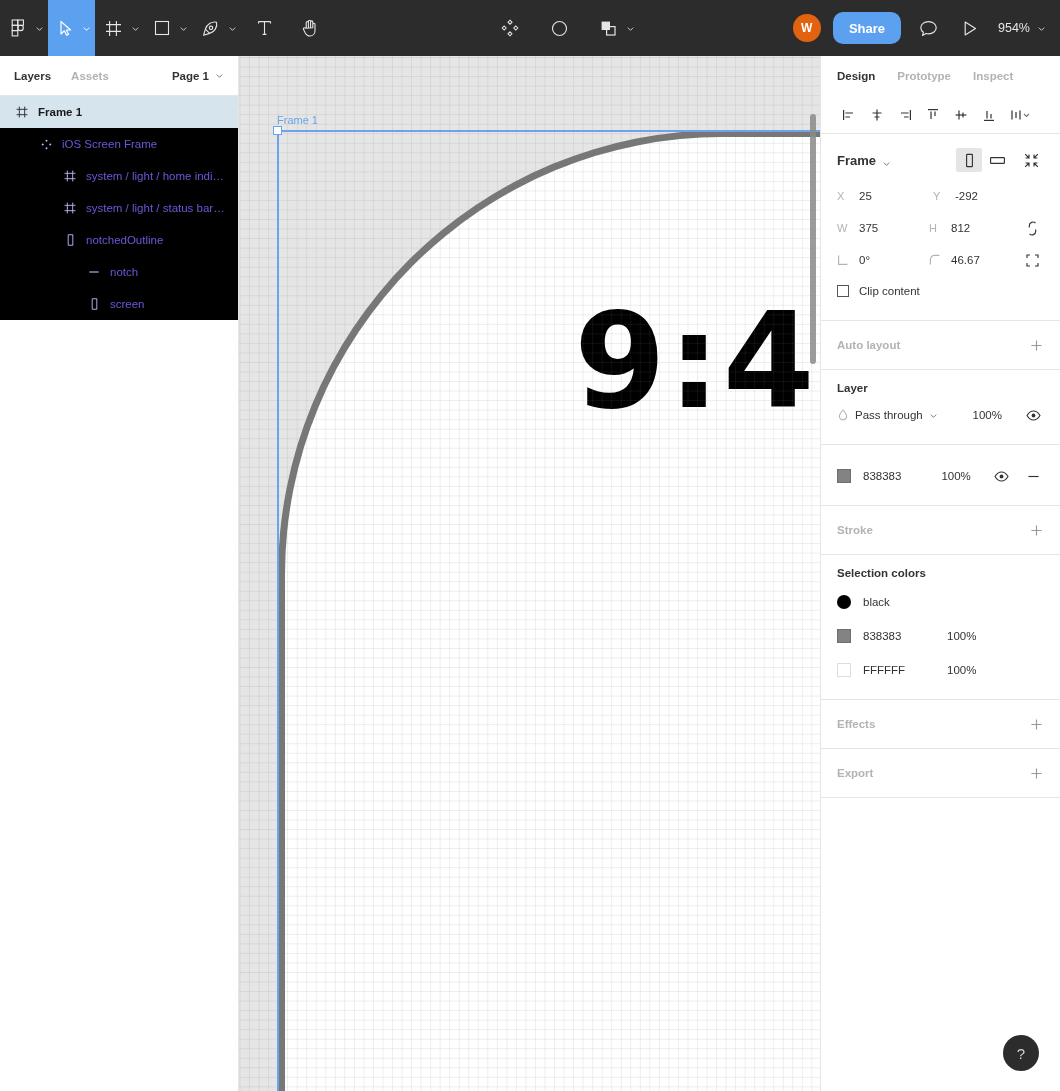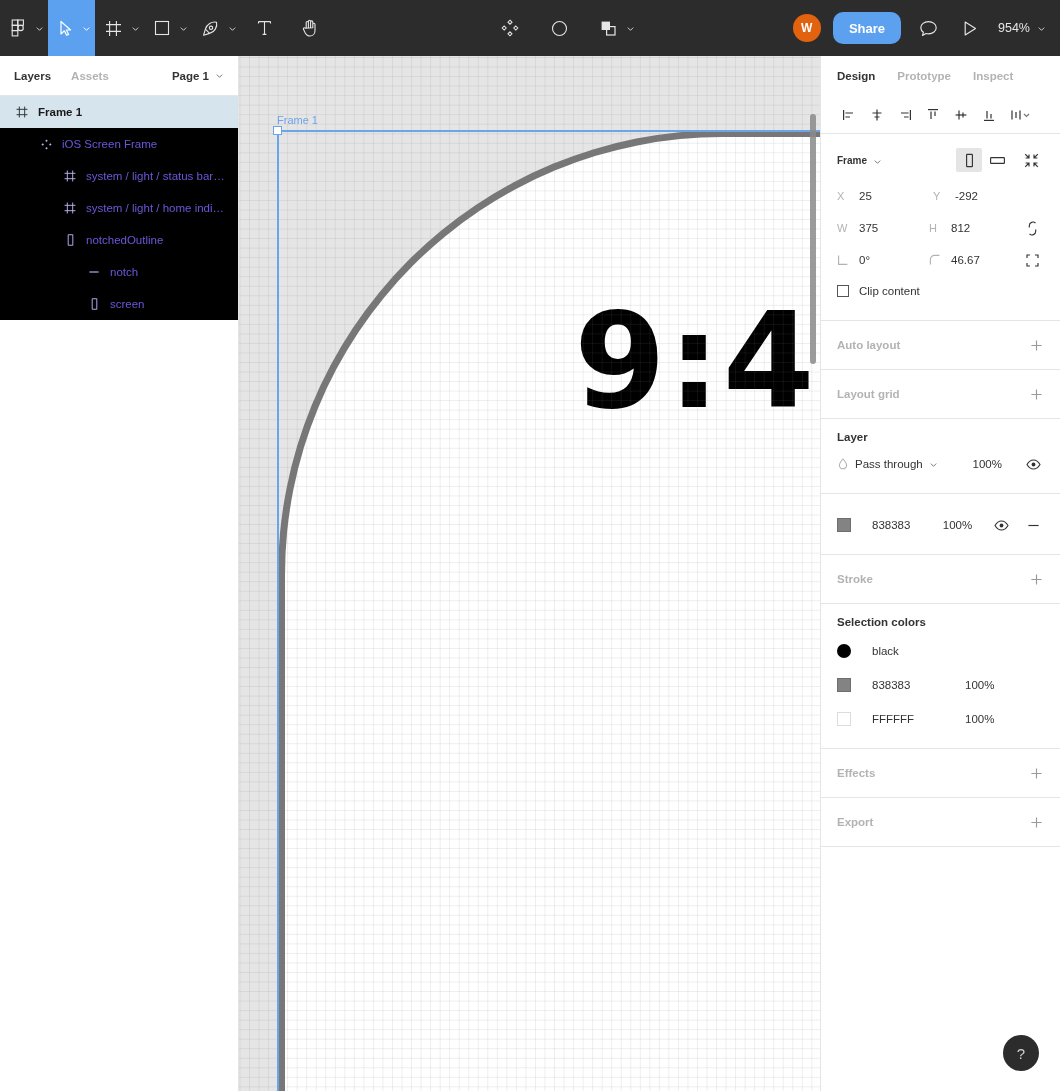--- a/index.html
+++ b/index.html
@@ -151,21 +151,21 @@
   .align-btn.more { width: 34px; }
 
   .section { border-bottom: 1px solid #e5e5e5; padding: 12px 16px 14px 16px; }
   .section.collapsed { padding: 0 16px; height: 49px; display: flex; align-items: center; }
   .sec-title { font-size: 11.5px; font-weight: bold; color: #333; }
   .sec-title.dim { color: #b3b3b3; }
   .sec-head { display: flex; align-items: center; justify-content: space-between; }
   .plus { width: 24px; height: 24px; display: flex; align-items: center; justify-content: center; cursor: default; margin-right: -4px; }
 
   .frame-head { display: flex; align-items: center; height: 28px; margin-bottom: 6px; }
-  .frame-head .fh-label { font-size: 10px; font-weight: bold; color: #333; display: flex; align-items: flex-end; cursor: default; }
+  .frame-head .fh-label { font-size: 13px; font-weight: bold; color: #333; display: flex; align-items: flex-end; cursor: default; }
   .frame-head .fh-label .pc { margin-left: 6px; display: flex; }
   .fh-right { margin-left: auto; display: flex; align-items: center; gap: 2px; }
   .orient-btn { width: 26px; height: 24px; display: flex; align-items: center; justify-content: center; border-radius: 2px; cursor: default; }
   .orient-btn.sel { background: #e5e5e5; }
 
   .prop-row { display: flex; align-items: center; height: 32px; }
   .pcell { display: flex; align-items: center; width: 96px; }
   .plabel { width: 22px; font-size: 11px; color: #b3b3b3; display: flex; align-items: center; }
   .pval { font-size: 11.5px; color: #333; }
   .prow-end { margin-left: auto; width: 24px; height: 24px; display: flex; align-items: center; justify-content: center; cursor: default; }
@@ -175,21 +175,21 @@
   .chk-label { font-size: 11.5px; color: #333; text-align: right; }
 
   .blend-row { display: flex; align-items: center; height: 30px; margin-top: 6px; }
   .blend-ico { width: 18px; display: flex; align-items: center; }
   .blend-name { font-size: 11.5px; color: #333; display: flex; align-items: center; justify-content: space-between; }
   .blend-name .pc { margin-left: 6px; display: flex; }
   .blend-op { margin-left: auto; font-size: 11.5px; color: #333; margin-right: 20px; }
   .eye { width: 22px; height: 22px; display: flex; align-items: center; justify-content: center; cursor: default; }
   .minus { width: 22px; height: 22px; display: flex; align-items: center; justify-content: center; cursor: default; }
 
-  .paint-row { display: flex; align-items: center; height: 30px; margin-top: 4px; gap: 9px; }
+  .paint-row { display: flex; align-items: center; height: 30px; margin-top: 4px; }
   .swatch { width: 14px; height: 14px; border: 1px solid rgba(0,0,0,.16); margin-right: 12px; flex: 0 0 14px; }
   .swatch.circle { border-radius: 50%; }
   .paint-hex { font-size: 11.5px; color: #333; width: 84px; }
   .paint-op { font-size: 11.5px; color: #333; width: 52px; }
   .paint-end { margin-left: auto; display: flex; align-items: center; }
   .dots { width: 22px; height: 22px; display: flex; align-items: center; justify-content: center; cursor: default; }
 
   
   #help-btn {
     position: absolute; right: 21px; bottom: 20px;
@@ -373,30 +373,30 @@
         </span>
         <span class="lname">iOS Screen Frame</span>
       </div>
 
       <div class="layer-row child" style="padding-left:62px;">
         <span class="licon">
           <svg width="12" height="12" viewBox="0 0 13 13" fill="none" stroke="#B3ADEE" stroke-width="1.05">
             <path d="M3.6 0.6 L3.6 12.4 M9.4 0.6 L9.4 12.4 M0.6 3.6 L12.4 3.6 M0.6 9.4 L12.4 9.4"></path>
           </svg>
         </span>
-        <span class="lname">system / light / status bar…</span>
+        <span class="lname">system / light / home indi…</span>
       </div>
 
       <div class="layer-row child" style="padding-left:62px;">
         <span class="licon">
           <svg width="12" height="12" viewBox="0 0 13 13" fill="none" stroke="#B3ADEE" stroke-width="1.05">
             <path d="M3.6 0.6 L3.6 12.4 M9.4 0.6 L9.4 12.4 M0.6 3.6 L12.4 3.6 M0.6 9.4 L12.4 9.4"></path>
           </svg>
         </span>
-        <span class="lname">system / light / home indi…</span>
+        <span class="lname">system / light / status bar…</span>
       </div>
 
       <div class="layer-row child" style="padding-left:62px;">
         <span class="licon">
           <svg width="11" height="12" viewBox="0 0 11 13" fill="none" stroke="#B3ADEE" stroke-width="1.05">
             <path d="M3 0.8 L8 0.8 L8 12.2 L3 12.2 Z"></path>
           </svg>
         </span>
         <span class="lname">notchedOutline</span>
       </div>
@@ -586,30 +586,20 @@
       <div class="sec-head" style="width:100%;">
         <span class="sec-title dim">Auto layout</span>
         <span class="plus">
           <svg width="13" height="13" viewBox="0 0 13 13" fill="none" stroke="#999" stroke-width="1.15">
               <path d="M6.5 1.4 L6.5 11.6 M1.4 6.5 L11.6 6.5"></path>
             </svg>
         </span>
       </div>
     </div>
 
-    <div class="section collapsed">
-      <div class="sec-head" style="width:100%;">
-        <span class="sec-title dim">Layout grid</span>
-        <span class="plus">
-          <svg width="13" height="13" viewBox="0 0 13 13" fill="none" stroke="#999" stroke-width="1.15">
-              <path d="M6.5 1.4 L6.5 11.6 M1.4 6.5 L11.6 6.5"></path>
-            </svg>
-        </span>
-      </div>
-    </div>
 
     <div class="section">
       <div class="sec-head">
         <span class="sec-title">Layer</span>
       </div>
       <div class="blend-row">
         <span class="blend-ico">
           <svg width="12" height="12" viewBox="0 0 12 12" fill="none" stroke="#b3b3b3" stroke-width="1.1">
             <path d="M6 1 C8.5 3.8 9.6 5.6 9.6 7.2 a3.6 3.6 0 0 1 -7.2 0 C2.4 5.6 3.5 3.8 6 1 Z"></path>
           </svg>

